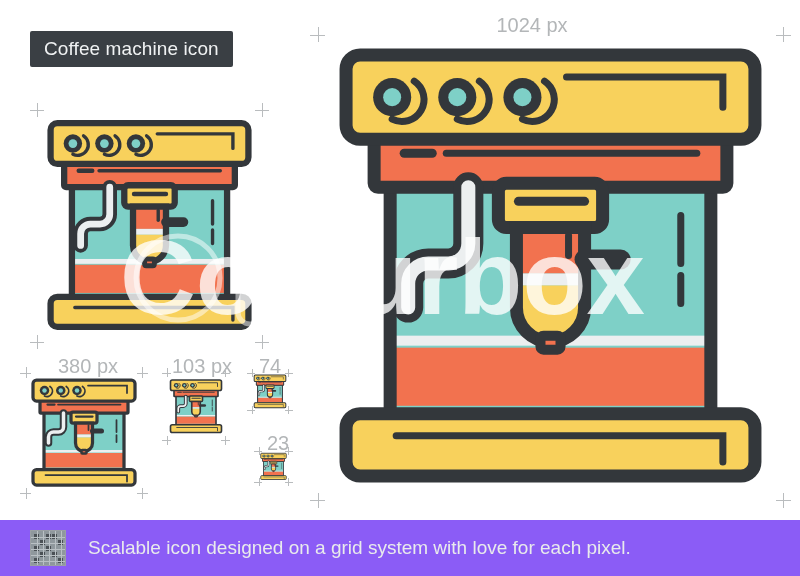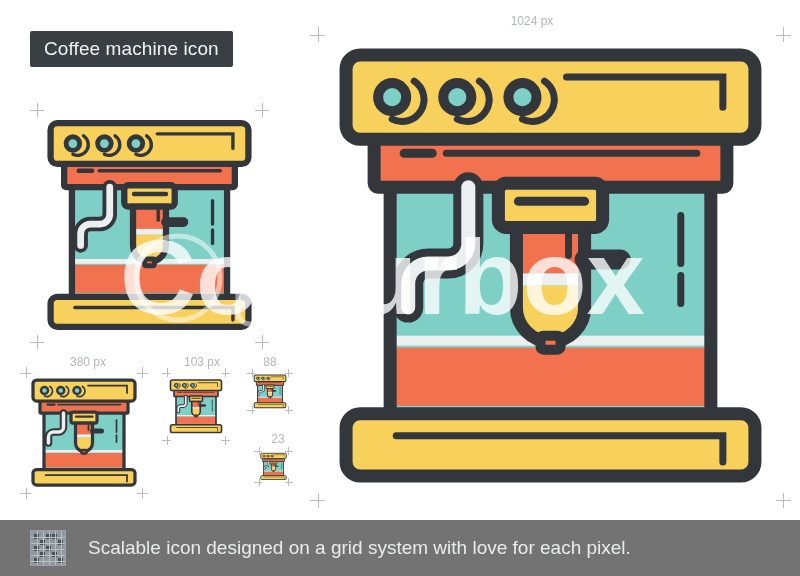--- a/index.html
+++ b/index.html
@@ -19,41 +19,41 @@
     background:#3a3f44;
     display:flex;align-items:center;
     border-radius:2px;
   }
   .title-chip span{
     color:#f0f2f3;font-size:19px;letter-spacing:.1px;white-space:nowrap;text-align:center;
   }
 
   
   .cap{
-    position:absolute;color:#b3b6b8;font-size:12px;
+    position:absolute;color:#b3b6b8;font-size:20px;
     text-align:center;white-space:nowrap;
   }
 
   
   .crop{position:absolute;}
   .crop i{position:absolute;background:#b9bcbe;}
   .crop .h{height:1px;}
   .crop .v{width:1px;}
 
   
   #wm{
     position:absolute;left:0;top:0;width:800px;height:520px;
     pointer-events:none;overflow:hidden;
   }
   #wm svg{position:absolute;left:120px;top:230px;}
 
   
   .footer{
     position:absolute;left:0;bottom:0;width:800px;height:56px;
-    background:#737373;display:flex;align-items:center;
+    background:#8b5cf6;display:flex;align-items:center;
   }
   .footer .gridicon{
     margin-left:30px;width:34px;height:34px;flex:0 0 auto;
     border:1px solid #9aa0a4;position:relative;overflow:hidden;
     background:#8f989d;
   }
   .footer .gridicon .cell{position:absolute;background:#4a5055;}
   .footer .gridicon .line{position:absolute;background:#b9c0c4;}
   .footer .ftext{
     margin-left:22px;color:#e9ebec;font-size:19px;white-space:nowrap;
@@ -68,21 +68,21 @@
 
 <div id="stage">
 
   <div class="title-chip">
     <span>Coffee machine icon</span>
   </div>
 
   <div class="cap" style="left:472px;top:14px;width:120px;">1024 px</div>
   <div class="cap" style="left:28px;top:355px;width:120px;">380 px</div>
   <div class="cap" style="left:152px;top:355px;width:100px;">103 px</div>
-  <div class="cap" style="left:240px;top:355px;width:60px;">88</div>
+  <div class="cap" style="left:240px;top:355px;width:60px;">74</div>
   <div class="cap" style="left:248px;top:432px;width:60px;">23</div>
 
   <div class="crop">
     <i class="h" style="left:30px;top:110px;width:14px;"></i>
     <i class="v" style="left:37px;top:103px;height:14px;"></i>
     <i class="h" style="left:255px;top:110px;width:14px;"></i>
     <i class="v" style="left:262px;top:103px;height:14px;"></i>
     <i class="h" style="left:30px;top:342px;width:14px;"></i>
     <i class="v" style="left:37px;top:335px;height:14px;"></i>
     <i class="h" style="left:255px;top:342px;width:14px;"></i>

